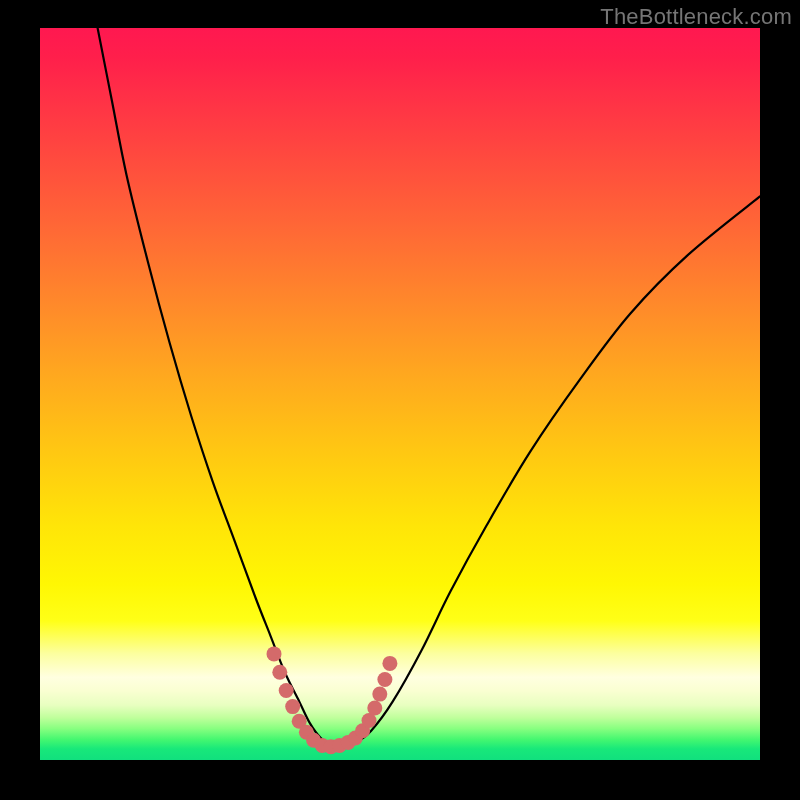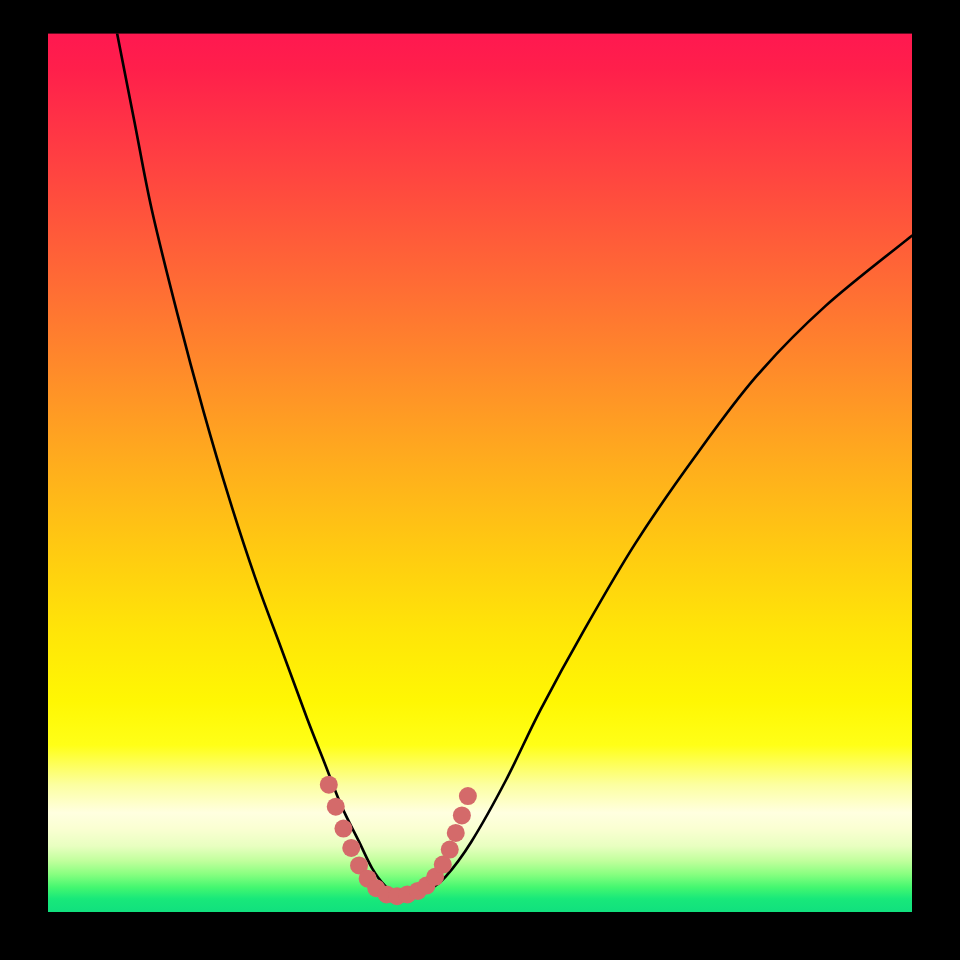--- a/index.html
+++ b/index.html
@@ -62,20 +62,21 @@
   }
   svg.curves {
     position: absolute;
     inset: 0;
   }
 </style>
 </head>
 <body>
 
 <div class="wrap">
+  <div class="watermark">TheBottleneck.com</div>
 
   <div class="plot">
     <div class="gradient"></div>
     <svg class="curves" viewBox="0 0 720 732" preserveAspectRatio="none">
       <path id="curve-path" fill="none" stroke="#000000" stroke-width="2.2" stroke-linecap="round" stroke-linejoin="round" d="M57.6,0.0 C60.0,12.2 67.2,48.8 72.0,73.2 C76.8,97.6 80.4,119.6 86.4,146.4 C92.4,173.2 100.8,206.2 108.0,234.2 C115.2,262.3 122.4,289.1 129.6,314.8 C136.8,340.4 144.0,364.8 151.2,388.0 C158.4,411.1 165.6,433.1 172.8,453.8 C180.0,474.6 187.2,492.9 194.4,512.4 C201.6,531.9 210.0,555.1 216.0,571.0 C222.0,586.8 225.6,595.4 230.4,607.6 C235.2,619.8 240.0,633.2 244.8,644.2 C249.6,655.1 255.0,664.9 259.2,673.4 C263.4,682.0 266.4,689.3 270.0,695.4 C273.6,701.5 277.2,706.4 280.8,710.0 C284.4,713.7 288.0,716.1 291.6,717.4 C295.2,718.6 298.2,718.0 302.4,717.4 C306.6,716.8 312.0,716.1 316.8,713.7 C321.6,711.3 325.2,709.4 331.2,702.7 C337.2,696.0 344.4,686.9 352.8,673.4 C361.2,660.0 372.0,640.5 381.6,622.2 C391.2,603.9 399.6,584.4 410.4,563.6 C421.2,542.9 433.2,520.9 446.4,497.8 C459.6,474.6 474.0,449.0 489.6,424.6 C505.2,400.2 523.2,374.5 540.0,351.4 C556.8,328.2 572.4,306.2 590.4,285.5 C608.4,264.7 626.4,246.4 648.0,226.9 C669.6,207.4 708.0,178.1 720.0,168.4"></path>
       <g id="marker-group">
           <circle cx="234.0" cy="625.9" r="7.5" fill="#d46a6a"></circle>
           <circle cx="239.8" cy="644.2" r="7.5" fill="#d46a6a"></circle>
           <circle cx="246.2" cy="662.5" r="7.5" fill="#d46a6a"></circle>
           <circle cx="252.7" cy="678.6" r="7.5" fill="#d46a6a"></circle>

